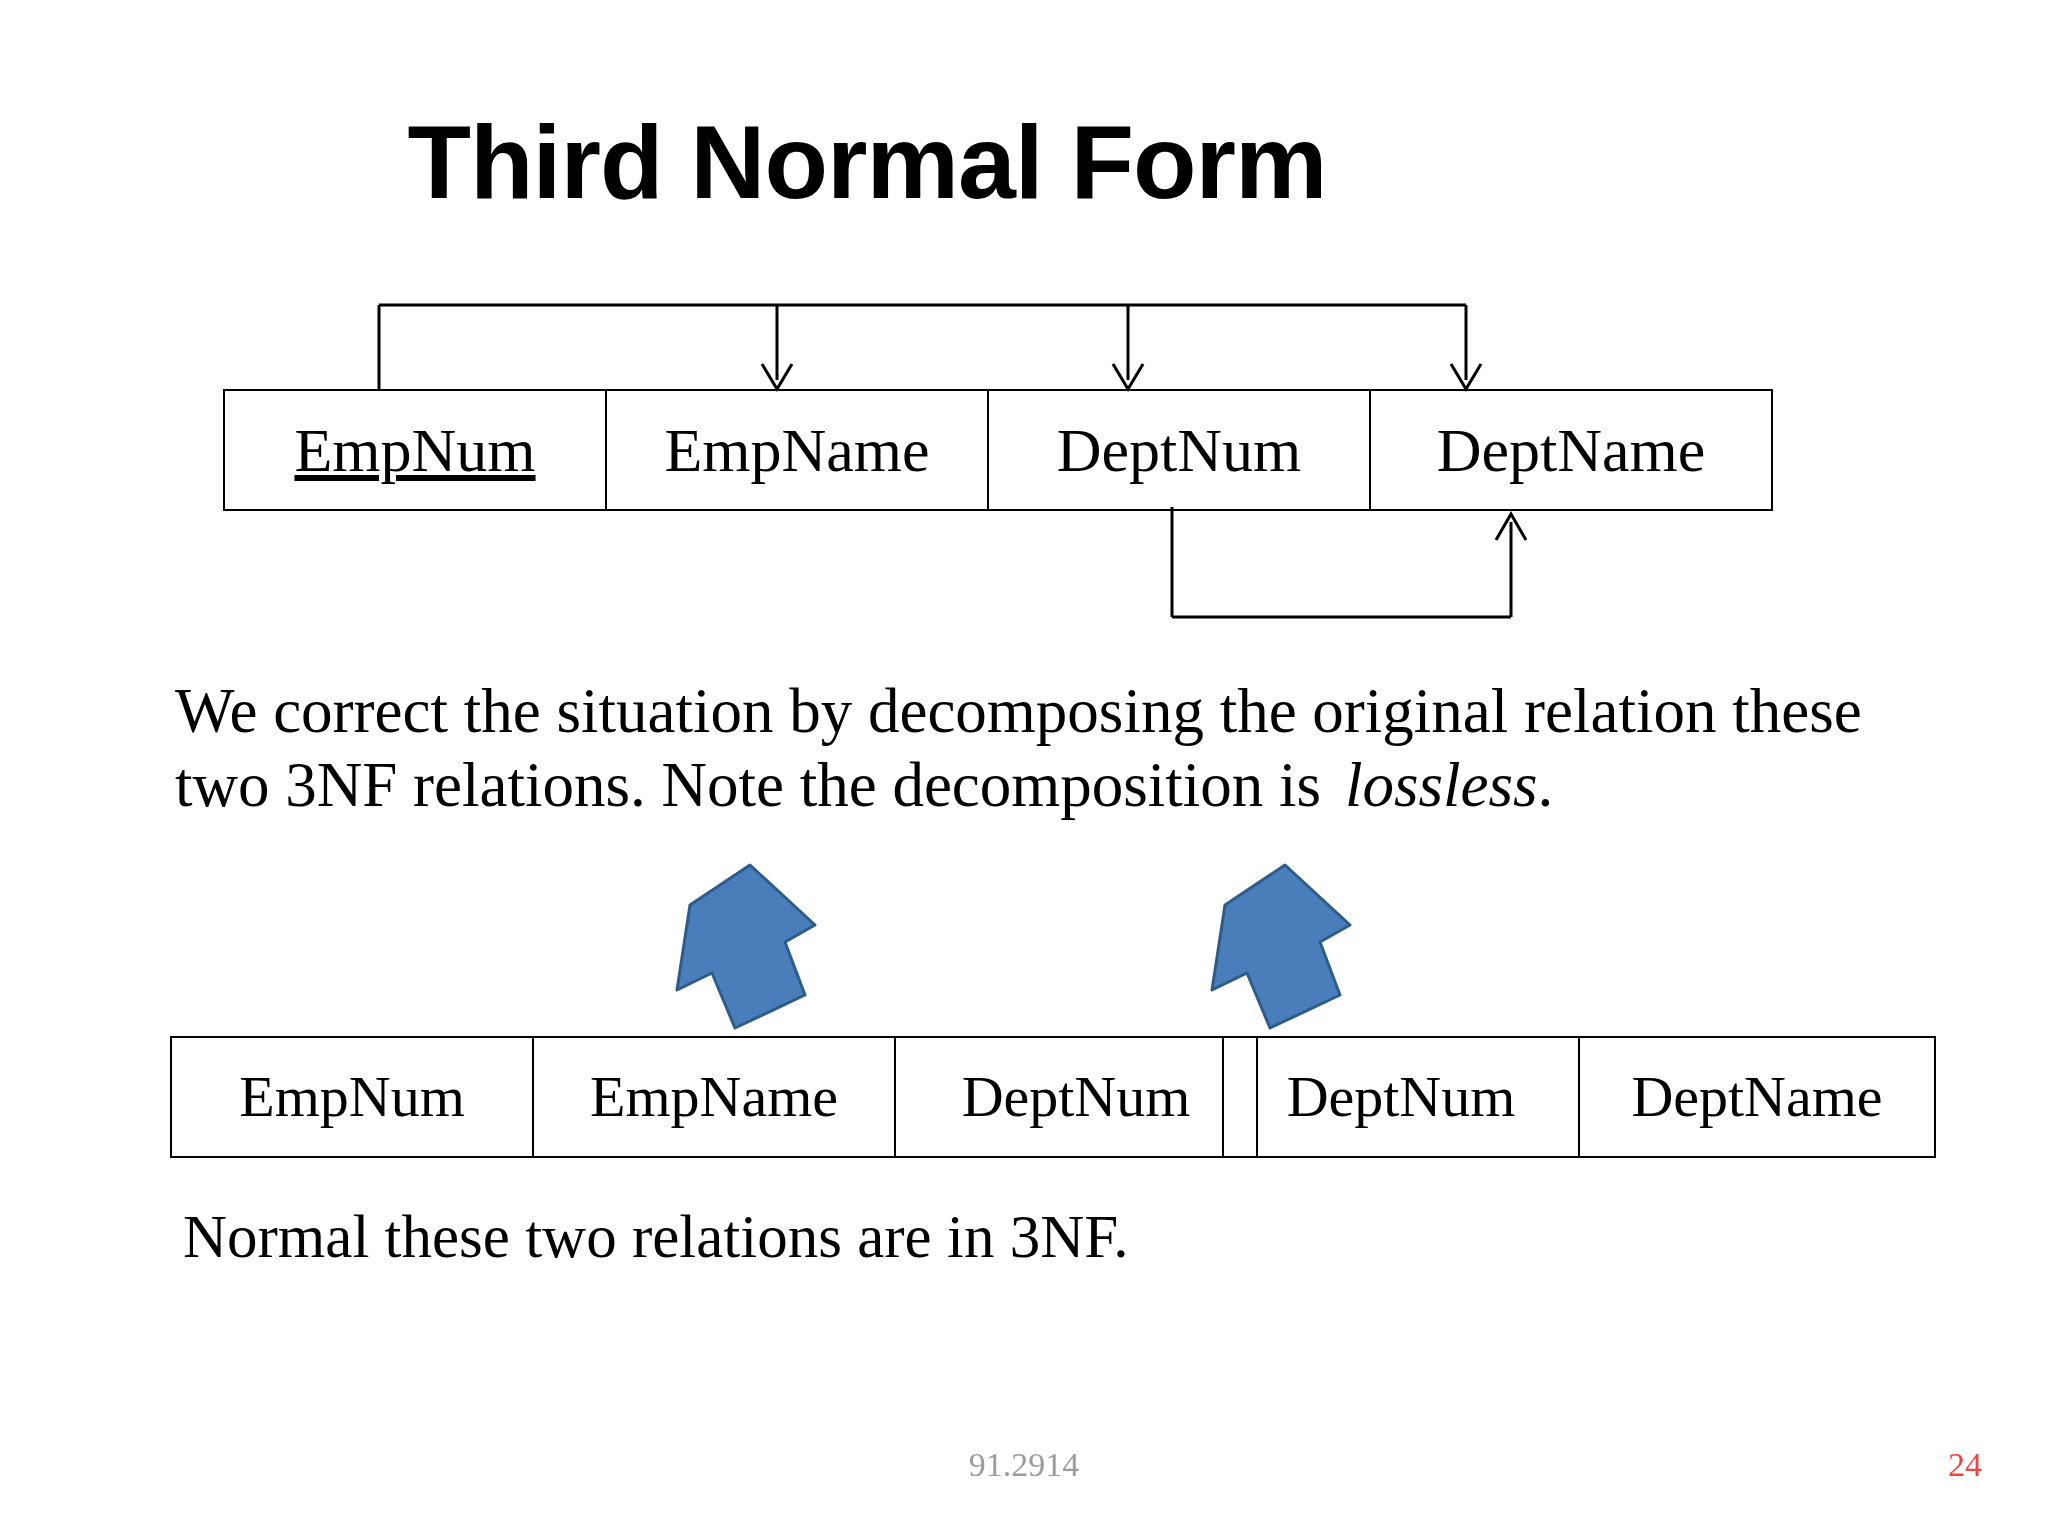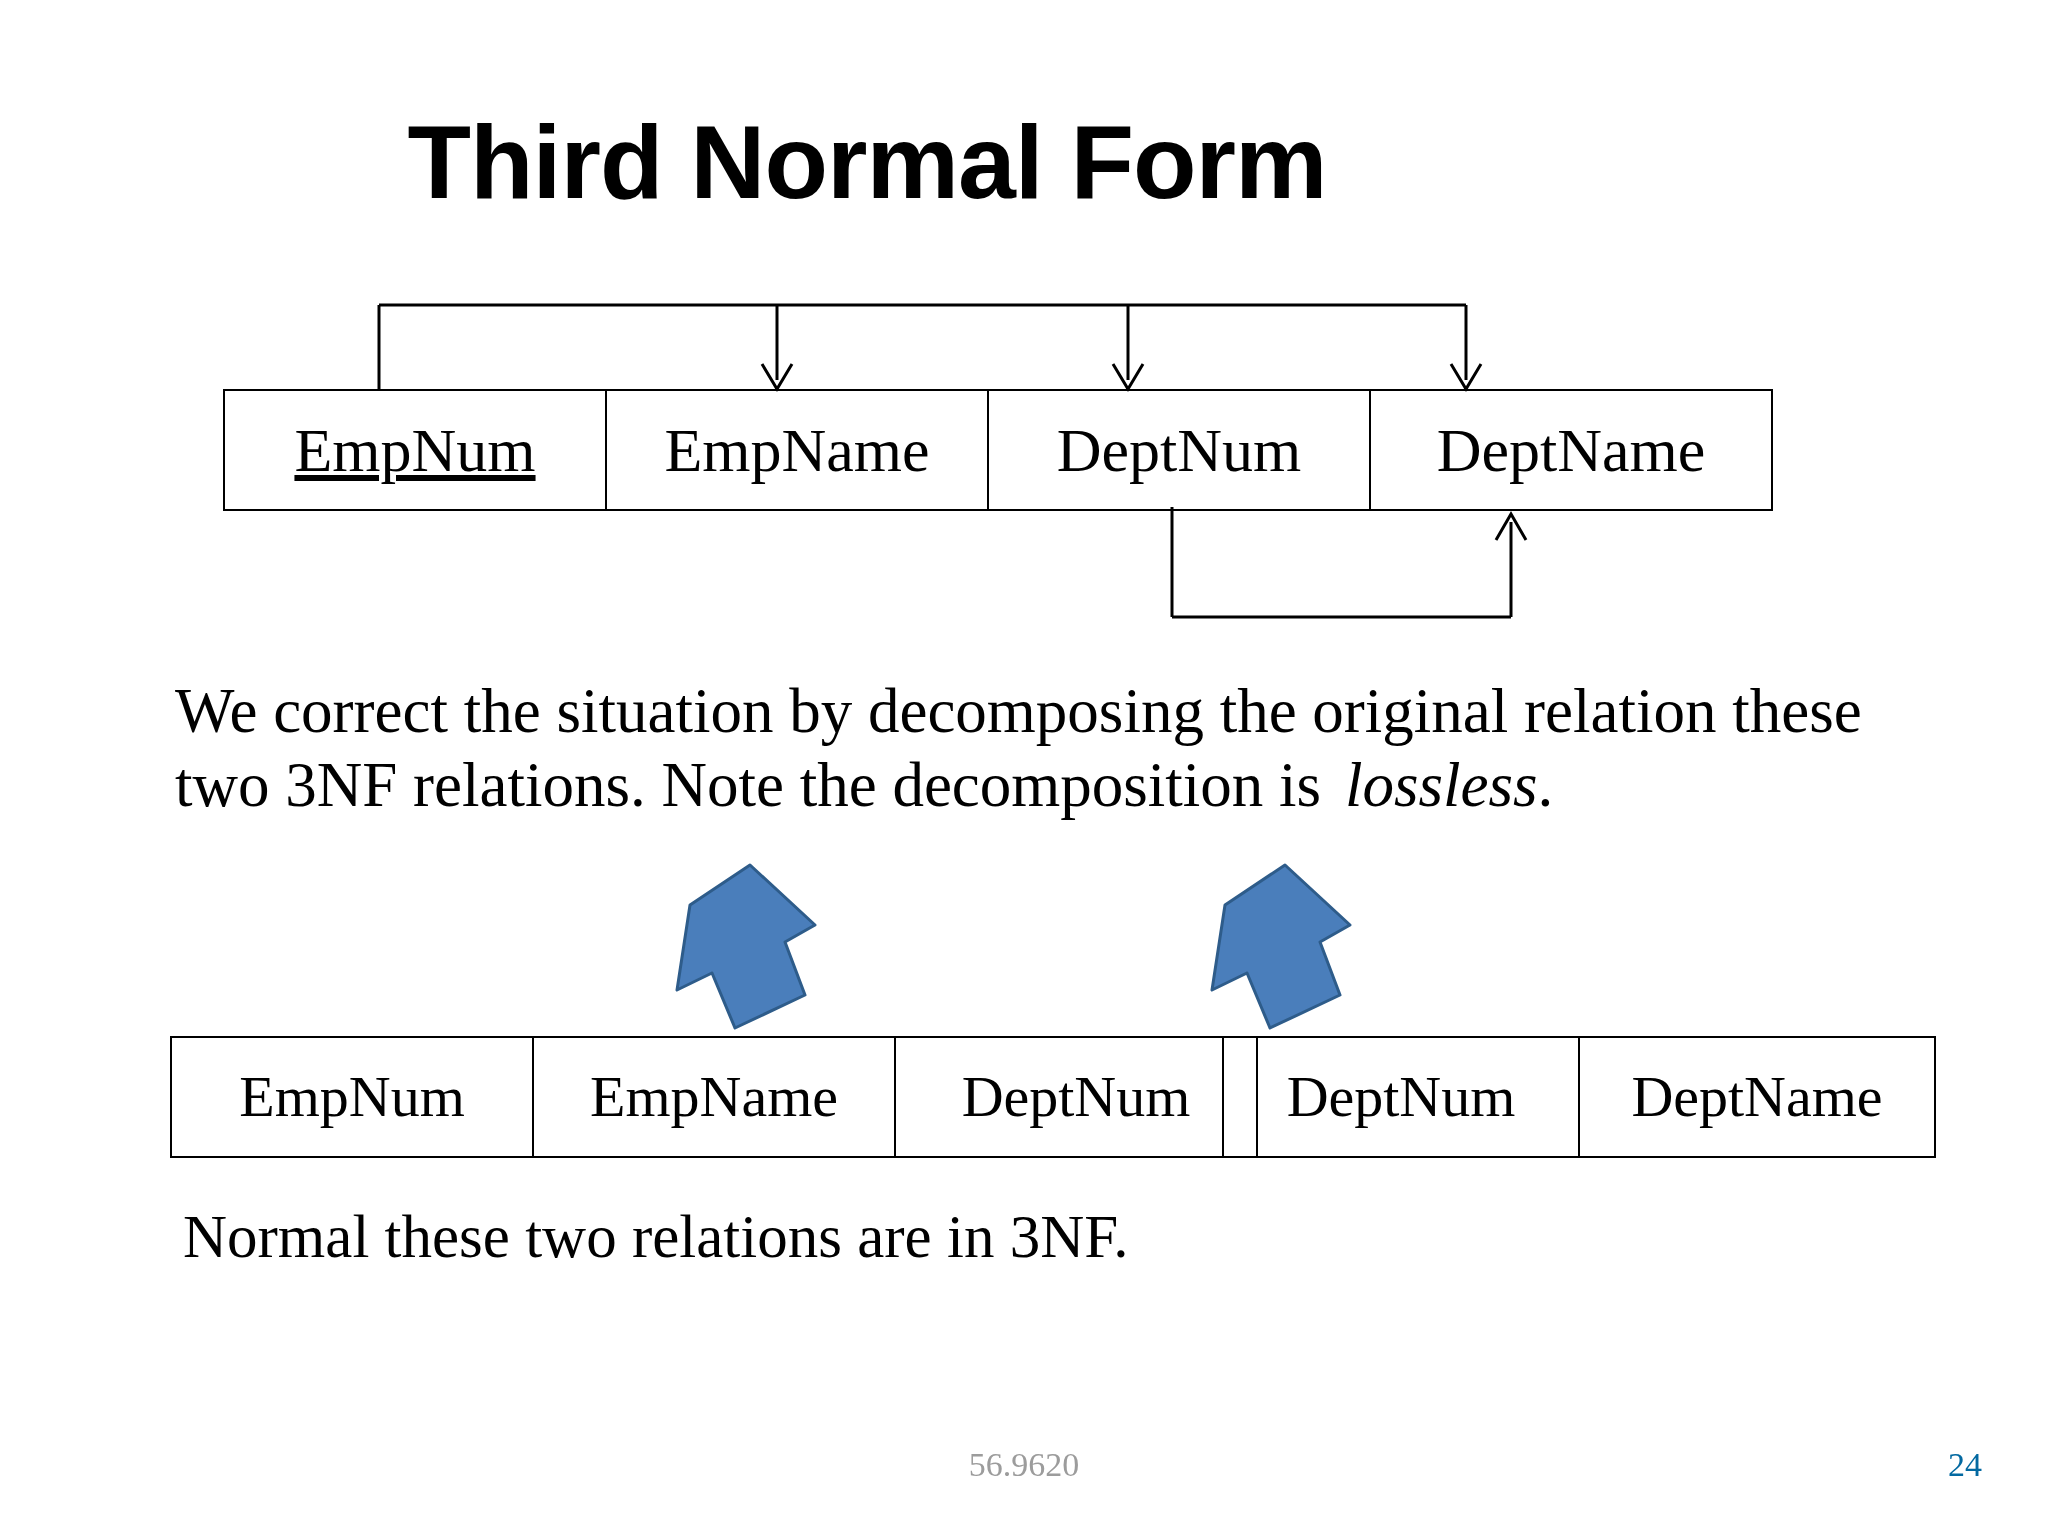--- a/index.html
+++ b/index.html
@@ -126,21 +126,21 @@
     width: 2048px;
     text-align: center;
     font-size: 34px;
     color: #9c9c9c;
   }
   #footer-pagenum {
     position: absolute;
     right: 66px;
     top: 1446px;
     font-size: 34px;
-    color: #0369a1;
+    color: #ef4444;
   }
 </style>
 </head>
 <body>
 
 <div id="slide-title">Third Normal Form</div>
 
 <div id="fd-diagram">
   <svg width="2048" height="340" viewBox="0 0 2048 340">
 
@@ -214,14 +214,14 @@
   <tbody>
       <tr>
     <td><span>DeptNum</span></td>
     <td><span>DeptName</span></td>
   </tr>
 </tbody>
   </table>
 
 <div id="verify-text">Normal these two relations are in 3NF.</div>
 
-<div id="footer-course">56.9620</div>
+<div id="footer-course">91.2914</div>
 <div id="footer-pagenum">24</div>
 
 </body></html>

